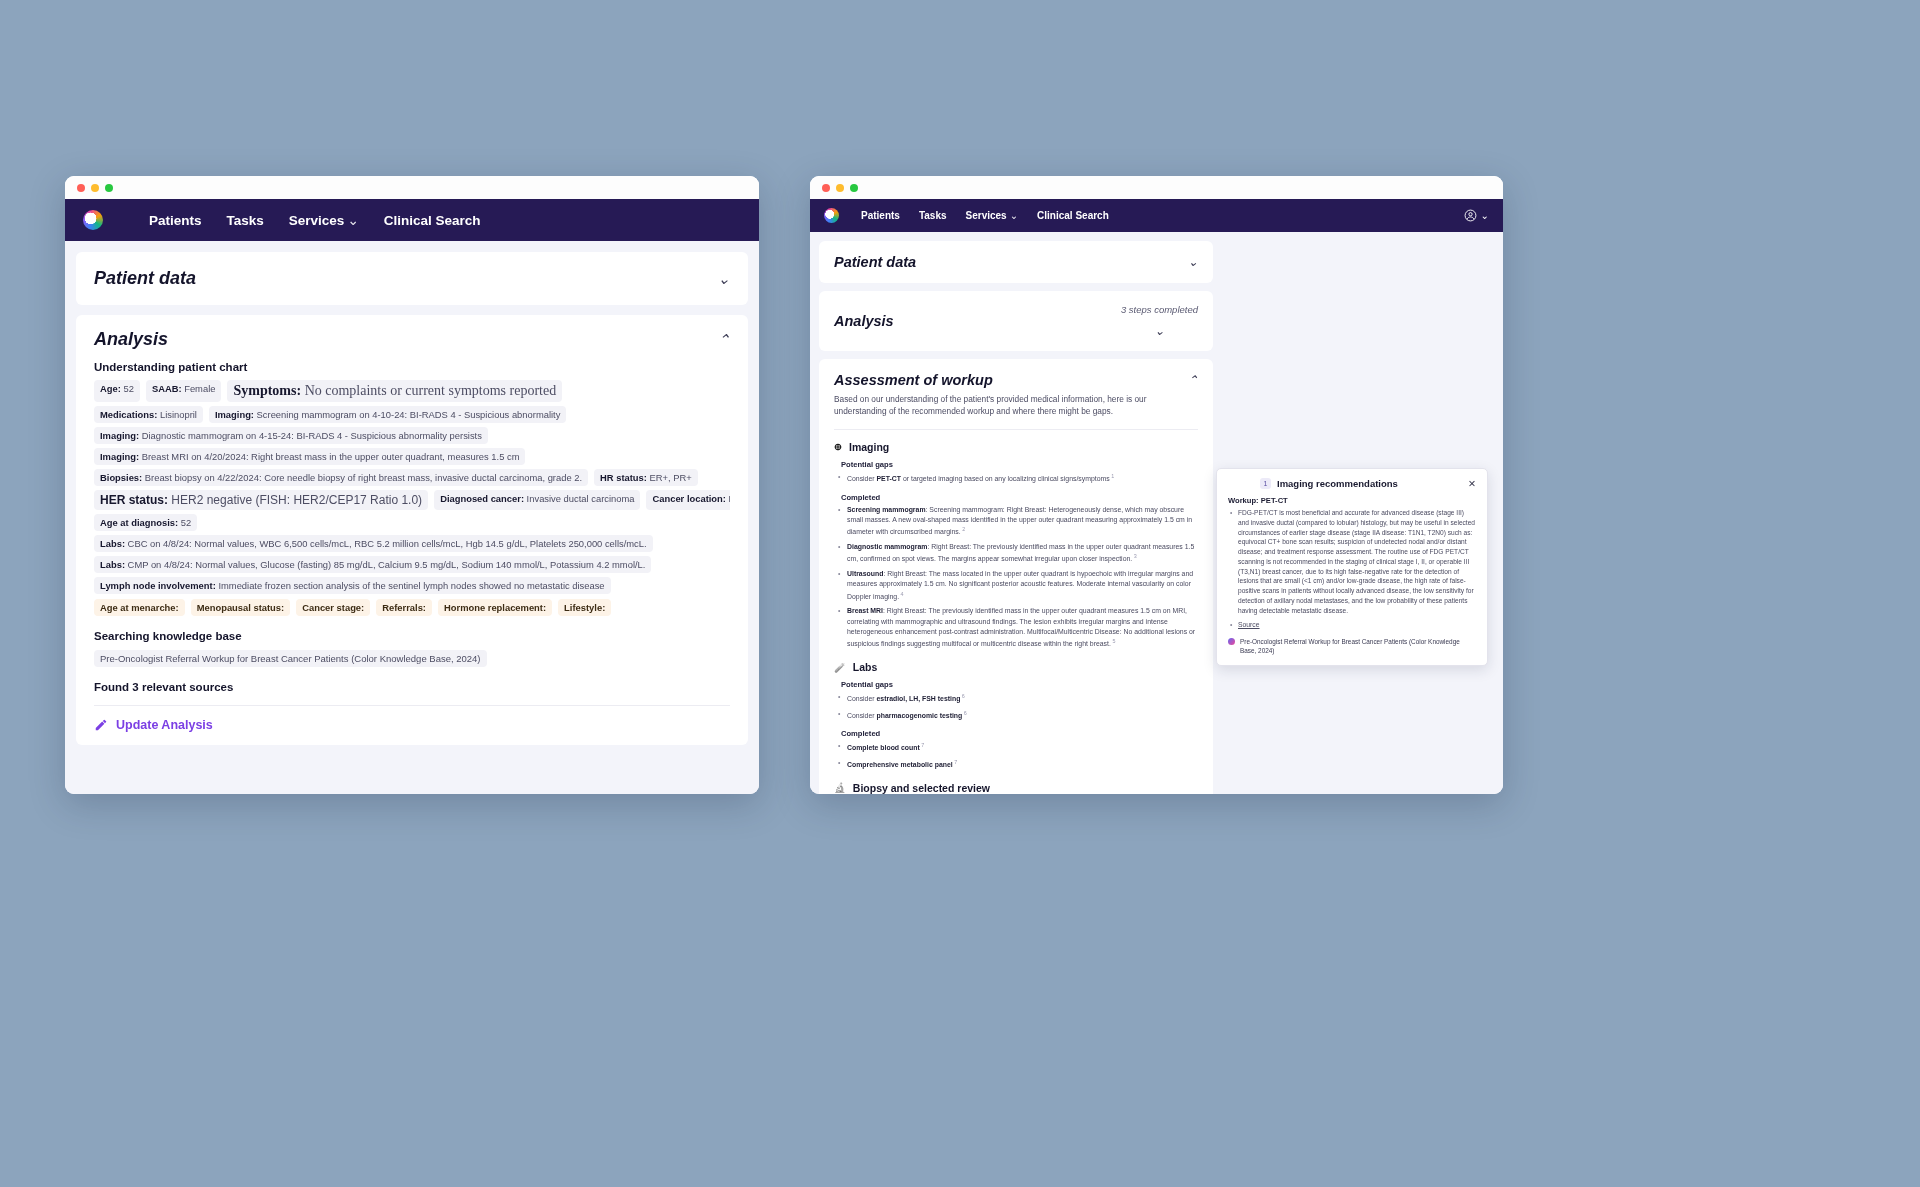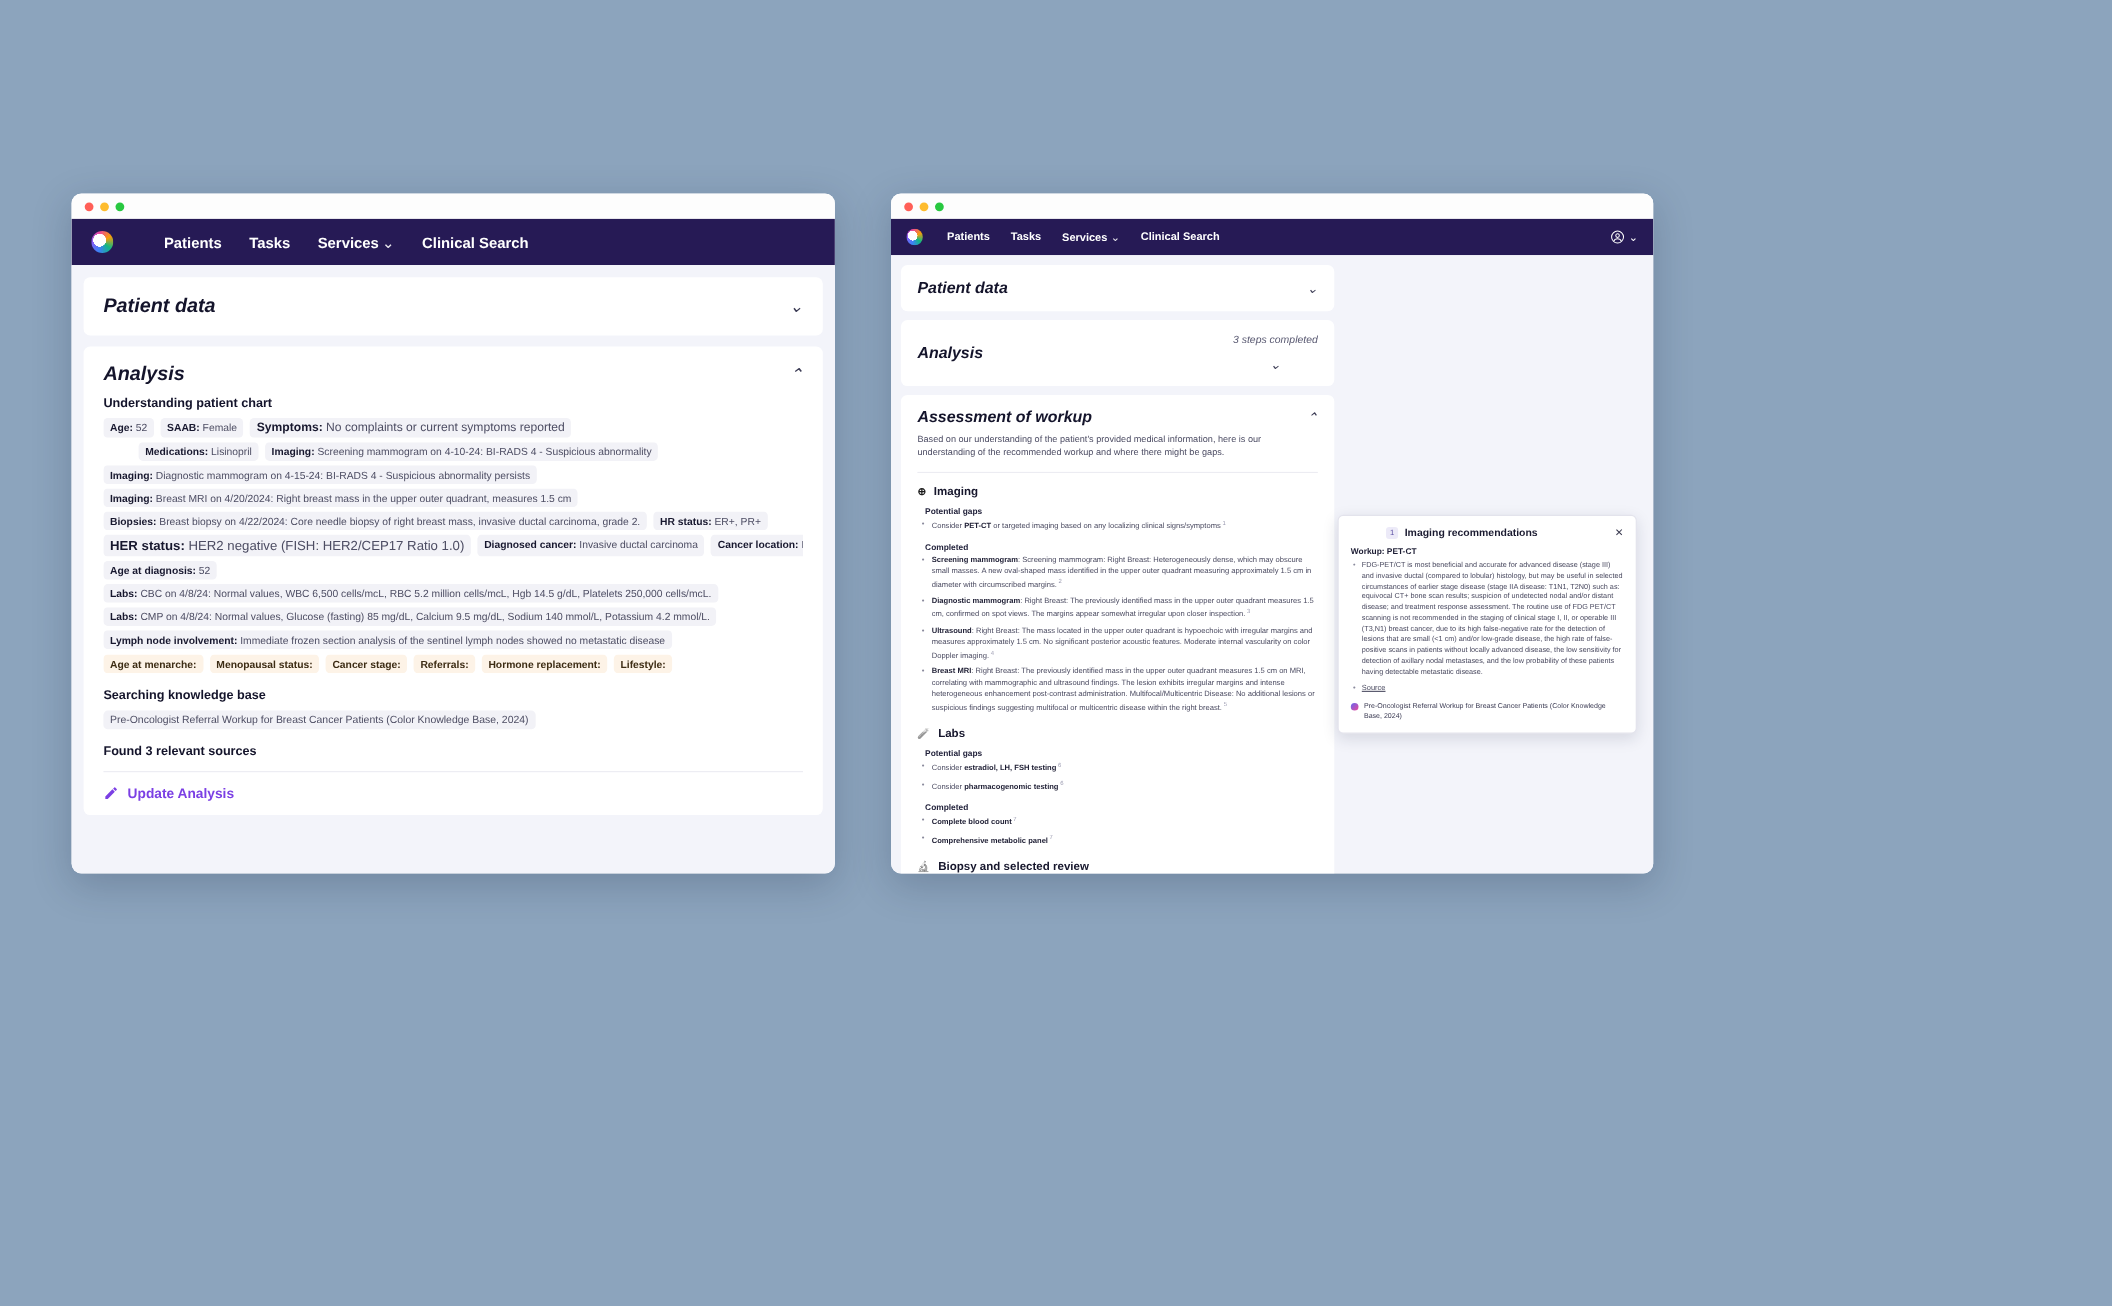--- a/index.html
+++ b/index.html
@@ -128,24 +128,24 @@
           <span class="card-title" style="font-size:18px;">Analysis</span>
           <span class="chev" style="font-size:15px;">⌃</span>
         </div>
 
         <div class="sub-head" style="font-size:11.5px; margin-bottom:7px;">Understanding patient chart</div>
 
         <div id="chart-rows" style="display:flex; flex-direction:column; gap:4px;">
             <div class="chip-row">
               <div class="chip" style="font-size: 9.4px; padding: 3px 6px;"><b>Age:</b><span> 52</span></div>
               <div class="chip" style="font-size: 9.4px; padding: 3px 6px;"><b>SAAB:</b><span> Female</span></div>
-              <div class="chip" style="font-size: 11px; padding: 3px 6px;"><b>Symptoms:</b><span> No complaints or current symptoms reported</span></div>
-            </div>
-            <div class="chip-row">
-              <div class="chip" style="font-size: 9.4px; padding: 3px 6px; margin-left: 32px;"><b>Medications:</b><span> Lisinopril</span></div>
+              <div class="chip" style="font-size: 14px; padding: 3px 6px; font-family: Liberation Serif, serif;"><b>Symptoms:</b><span> No complaints or current symptoms reported</span></div>
+            </div>
+            <div class="chip-row">
+              <div class="chip" style="font-size: 9.4px; padding: 3px 6px;"><b>Medications:</b><span> Lisinopril</span></div>
               <div class="chip" style="font-size: 9.4px; padding: 3px 6px;"><b>Imaging:</b><span> Screening mammogram on 4-10-24: BI-RADS 4 - Suspicious abnormality</span></div>
             </div>
             <div class="chip-row">
               <div class="chip" style="font-size: 9.4px; padding: 3px 6px;"><b>Imaging:</b><span> Diagnostic mammogram on 4-15-24: BI-RADS 4 - Suspicious abnormality persists</span></div>
             </div>
             <div class="chip-row">
               <div class="chip" style="font-size: 9.4px; padding: 3px 6px;"><b>Imaging:</b><span> Breast MRI on 4/20/2024: Right breast mass in the upper outer quadrant, measures 1.5 cm</span></div>
             </div>
             <div class="chip-row">
               <div class="chip" style="font-size: 9.4px; padding: 3px 6px;"><b>Biopsies:</b><span> Breast biopsy on 4/22/2024: Core needle biopsy of right breast mass, invasive ductal carcinoma, grade 2.</span></div>

